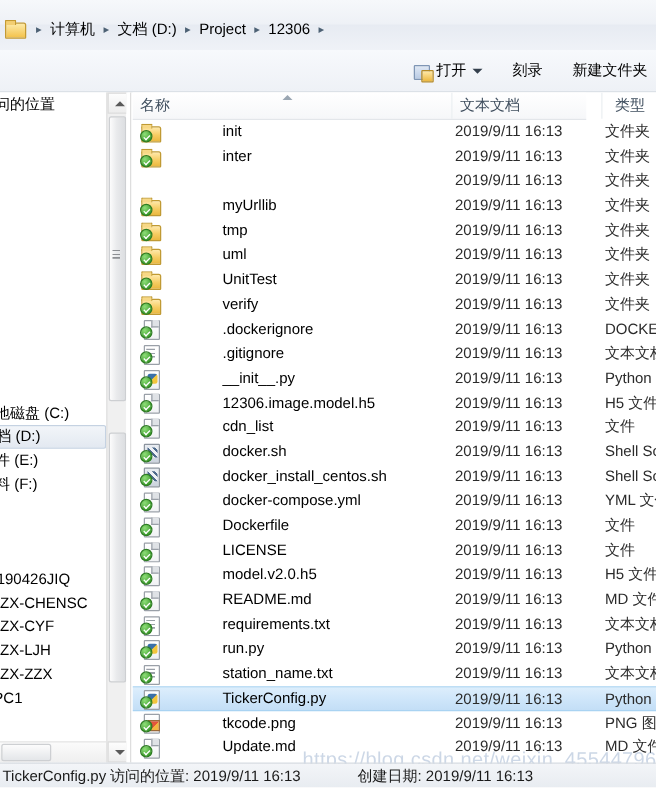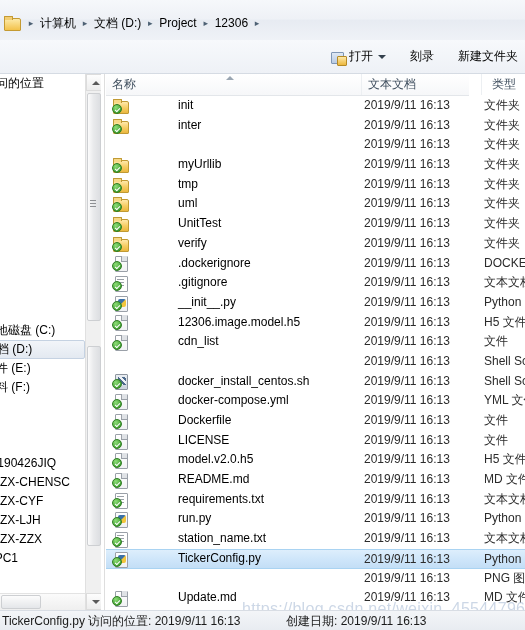--- a/index.html
+++ b/index.html
@@ -725,20 +725,26 @@
             <div class="cell-name">
               <span class="ico doc">
                 <span class="chk"></span>
               </span>
               <span>cdn_list</span>
             </div>
             <div class="cell-date">2019/9/11 16:13</div>
             <div class="cell-type">文件</div>
           </div>
           <div class="row">
+            <div class="cell-name">
+              <span class="ico sh">
+                <span class="chk"></span>
+              </span>
+              <span>docker.sh</span>
+            </div>
             <div class="cell-date">2019/9/11 16:13</div>
             <div class="cell-type">Shell Script</div>
           </div>
           <div class="row">
             <div class="cell-name">
               <span class="ico sh">
                 <span class="chk"></span>
               </span>
               <span>docker_install_centos.sh</span>
             </div>
@@ -829,20 +835,26 @@
             <div class="cell-name">
               <span class="ico py">
                 <span class="chk"></span>
               </span>
               <span>TickerConfig.py</span>
             </div>
             <div class="cell-date">2019/9/11 16:13</div>
             <div class="cell-type">Python File</div>
           </div>
           <div class="row">
+            <div class="cell-name">
+              <span class="ico png">
+                <span class="chk"></span>
+              </span>
+              <span>tkcode.png</span>
+            </div>
             <div class="cell-date">2019/9/11 16:13</div>
             <div class="cell-type">PNG 图像</div>
           </div>
           <div class="row">
             <div class="cell-name">
               <span class="ico doc">
                 <span class="chk"></span>
               </span>
               <span>Update.md</span>
             </div>

